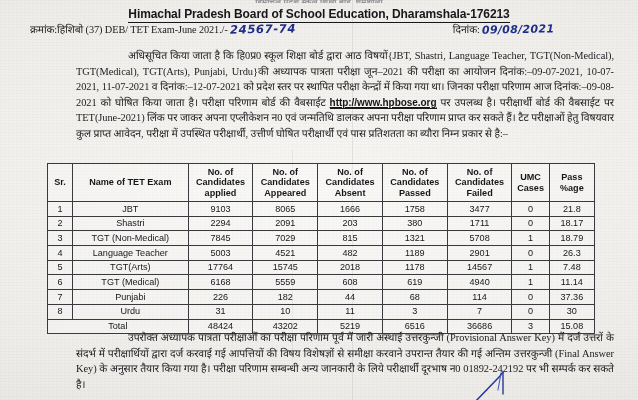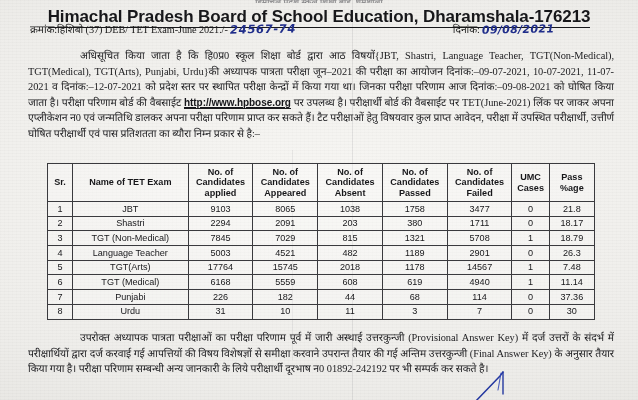--- a/index.html
+++ b/index.html
@@ -43,21 +43,21 @@
     color:rgba(70,70,75,.55);
     height:7px;overflow:hidden;
     letter-spacing:.2px;
   }
 
   
   .org-title{
     position:absolute;left:0;right:0;top:7px;
     text-align:center;
     font-family:"Liberation Sans","DejaVu Sans",sans-serif;
-    font-size:17px;font-weight:bold;
+    font-size:12px;font-weight:bold;
     letter-spacing:-.1px;
     color:#17171a;
   }
   .org-title span{
     border-bottom:1.3px solid #17171a;padding-bottom:.5px;
   }
 
   
   .refrow{
     position:absolute;left:30px;right:22px;top:22px;
@@ -89,20 +89,21 @@
 
   
   .para{
     position:absolute;
     text-align:justify;
     text-align-last:left;
     font-size:10.4px;
     line-height:15.6px;
     color:#1b1b1e;
     letter-spacing:-.05px;
+    margin-left:48px;
   }
   #para-top{left:28px;right:24px;top:48px;text-indent:52px;}
   #para-bottom{left:28px;right:24px;top:330px;text-indent:52px;}
   .urlink{
     font-family:"Liberation Sans","DejaVu Sans",sans-serif;
     font-weight:bold;font-size:10px;
     border-bottom:1.2px solid #1b1b1e;
     color:#15151a;
   }
 
@@ -224,21 +225,21 @@
           <span>%age</span>
         </th>
       </tr>
     </thead>
     <tbody id="table-body">
         <tr>
           <td>1</td>
           <td class="name">JBT</td>
           <td>9103</td>
           <td>8065</td>
-          <td>1038</td>
+          <td>1666</td>
           <td>1758</td>
           <td>3477</td>
           <td>0</td>
           <td>21.8</td>
         </tr>
         <tr>
           <td>2</td>
           <td class="name">Shastri</td>
           <td>2294</td>
           <td>2091</td>
@@ -307,20 +308,30 @@
           <td>8</td>
           <td class="name">Urdu</td>
           <td>31</td>
           <td>10</td>
           <td>11</td>
           <td>3</td>
           <td>7</td>
           <td>0</td>
           <td>30</td>
         </tr>
+        <tr class="total-row">
+          <td colspan="2">Total</td>
+          <td>48424</td>
+          <td>43202</td>
+          <td>5219</td>
+          <td>6516</td>
+          <td>36686</td>
+          <td>3</td>
+          <td>15.08</td>
+        </tr>
       </tbody>
   </table>
 
   <div class="para" id="para-bottom">उपरोक्त अध्यापक पात्रता परीक्षाओं का परीक्षा परिणाम पूर्व में जारी अस्थाई उत्तरकुन्जी (Provisional Answer Key) में दर्ज उत्तरों के संदर्भ में परीक्षार्थियों द्वारा दर्ज करवाई गई आपत्तियों की विषय विशेषज्ञों से समीक्षा करवाने उपरान्त तैयार की गई अन्तिम उत्तरकुन्जी (Final Answer Key) के अनुसार तैयार किया गया है। परीक्षा परिणाम सम्बन्धी अन्य जानकारी के लिये परीक्षार्थी दूरभाष न0 01892-242192 पर भी सम्पर्क कर सकते है।</div>
 
   <svg id="pen-mark" viewBox="0 0 80 34">
     <path d="M4 33 L30 6 L33 2" stroke="#2438a0" stroke-width="1.5" fill="none" stroke-linecap="round"></path>
     <path d="M33 2 L33 24" stroke="#2438a0" stroke-width="1.4" fill="none" stroke-linecap="round"></path>
     <path d="M31 3 L28 20" stroke="#2f45b5" stroke-width="1.1" fill="none" stroke-linecap="round" opacity=".85"></path>
   </svg>

